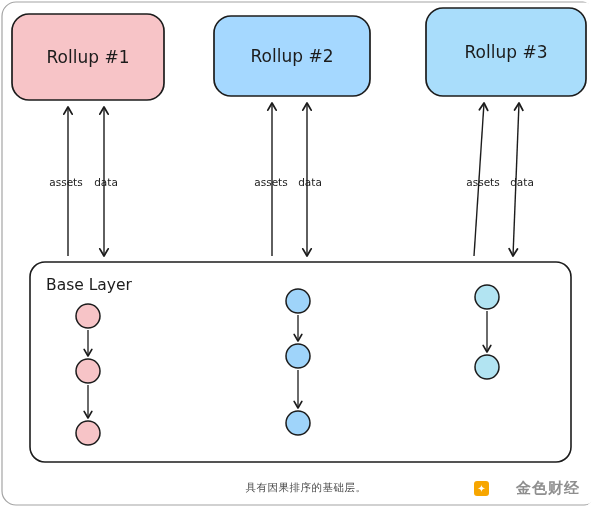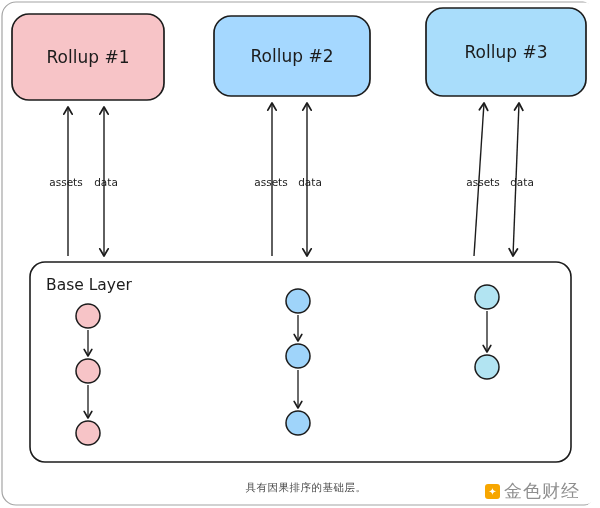--- a/index.html
+++ b/index.html
@@ -45,24 +45,25 @@
     height: 15px;
     border-radius: 3px;
     background: #f7a600;
     color: #ffffff;
     font-size: 10px;
     line-height: 15px;
     text-align: center;
     display: inline-block;
   }
   .watermark .wm-text {
-    font-size: 18px;
-    font-weight: normal;
+    font-size: 15px;
+    font-weight: bold;
     color: #8f8f8f;
     letter-spacing: 1px;
+    margin-left: 23px;
   }
   text {
     font-family: "DejaVu Sans", sans-serif;
   }
 </style>
 </head>
 <body>
 
 <div class="stage">
 

